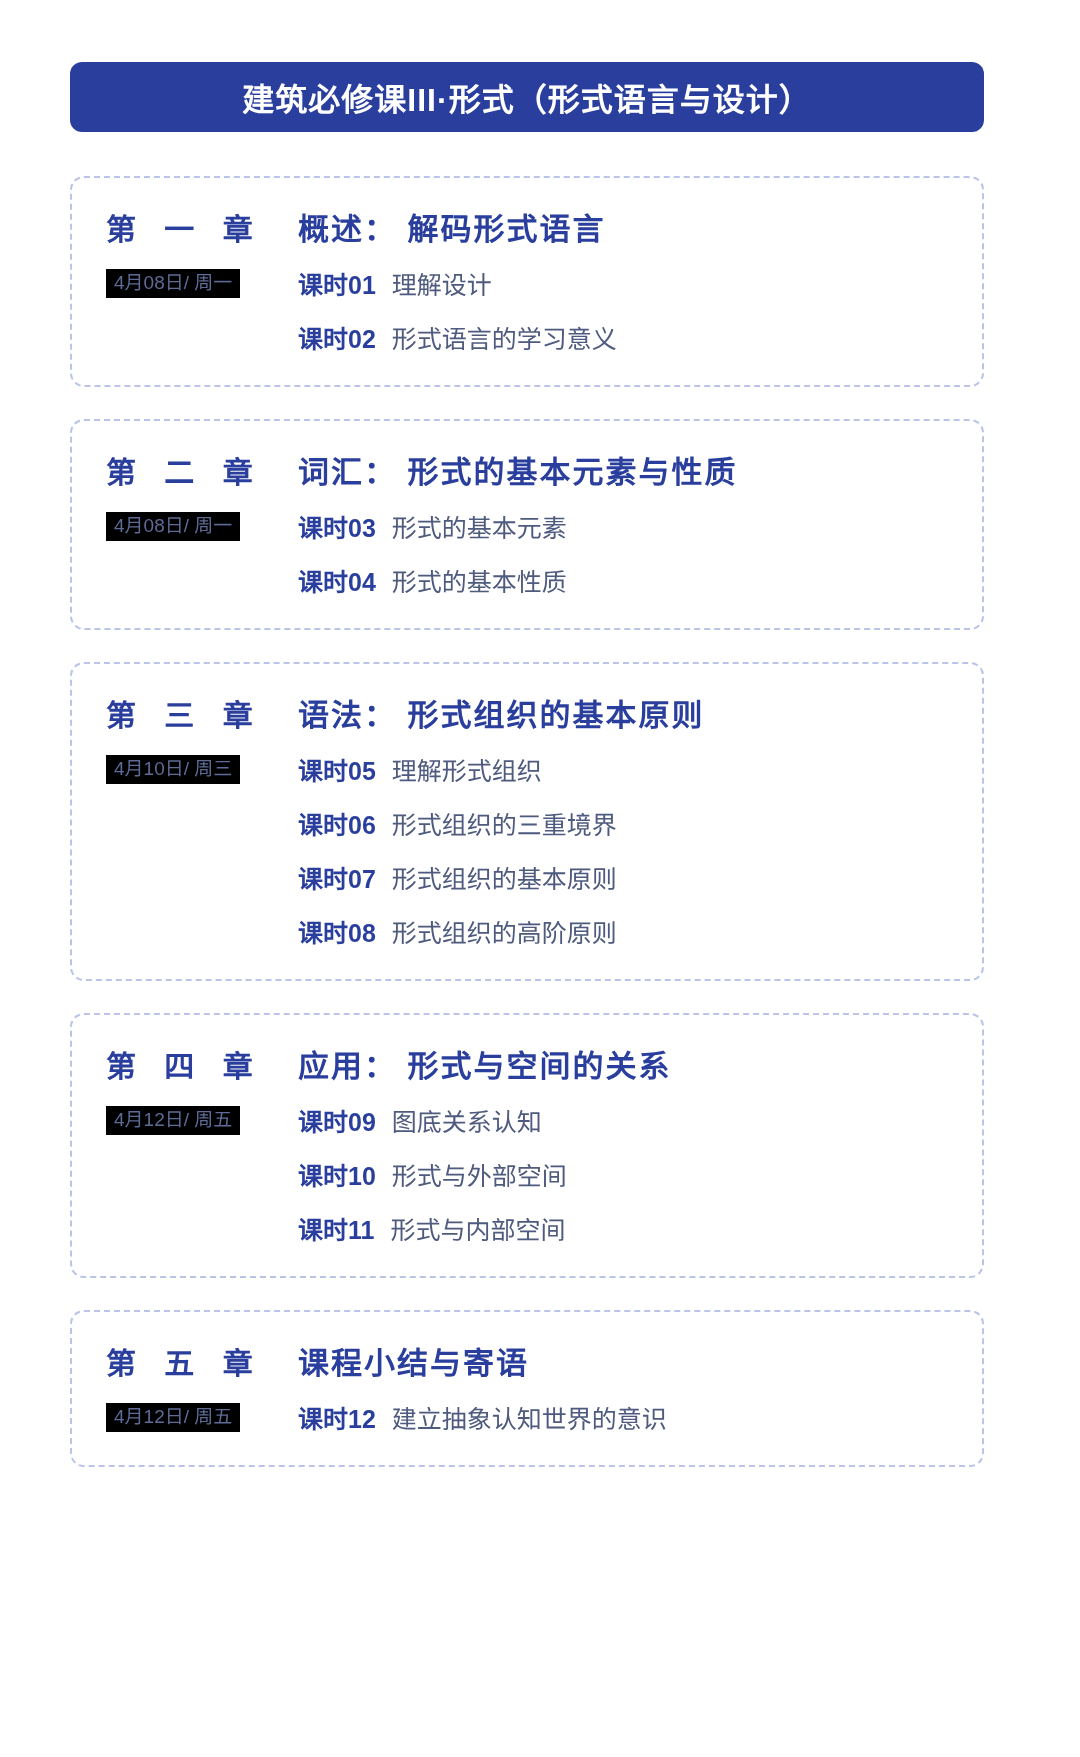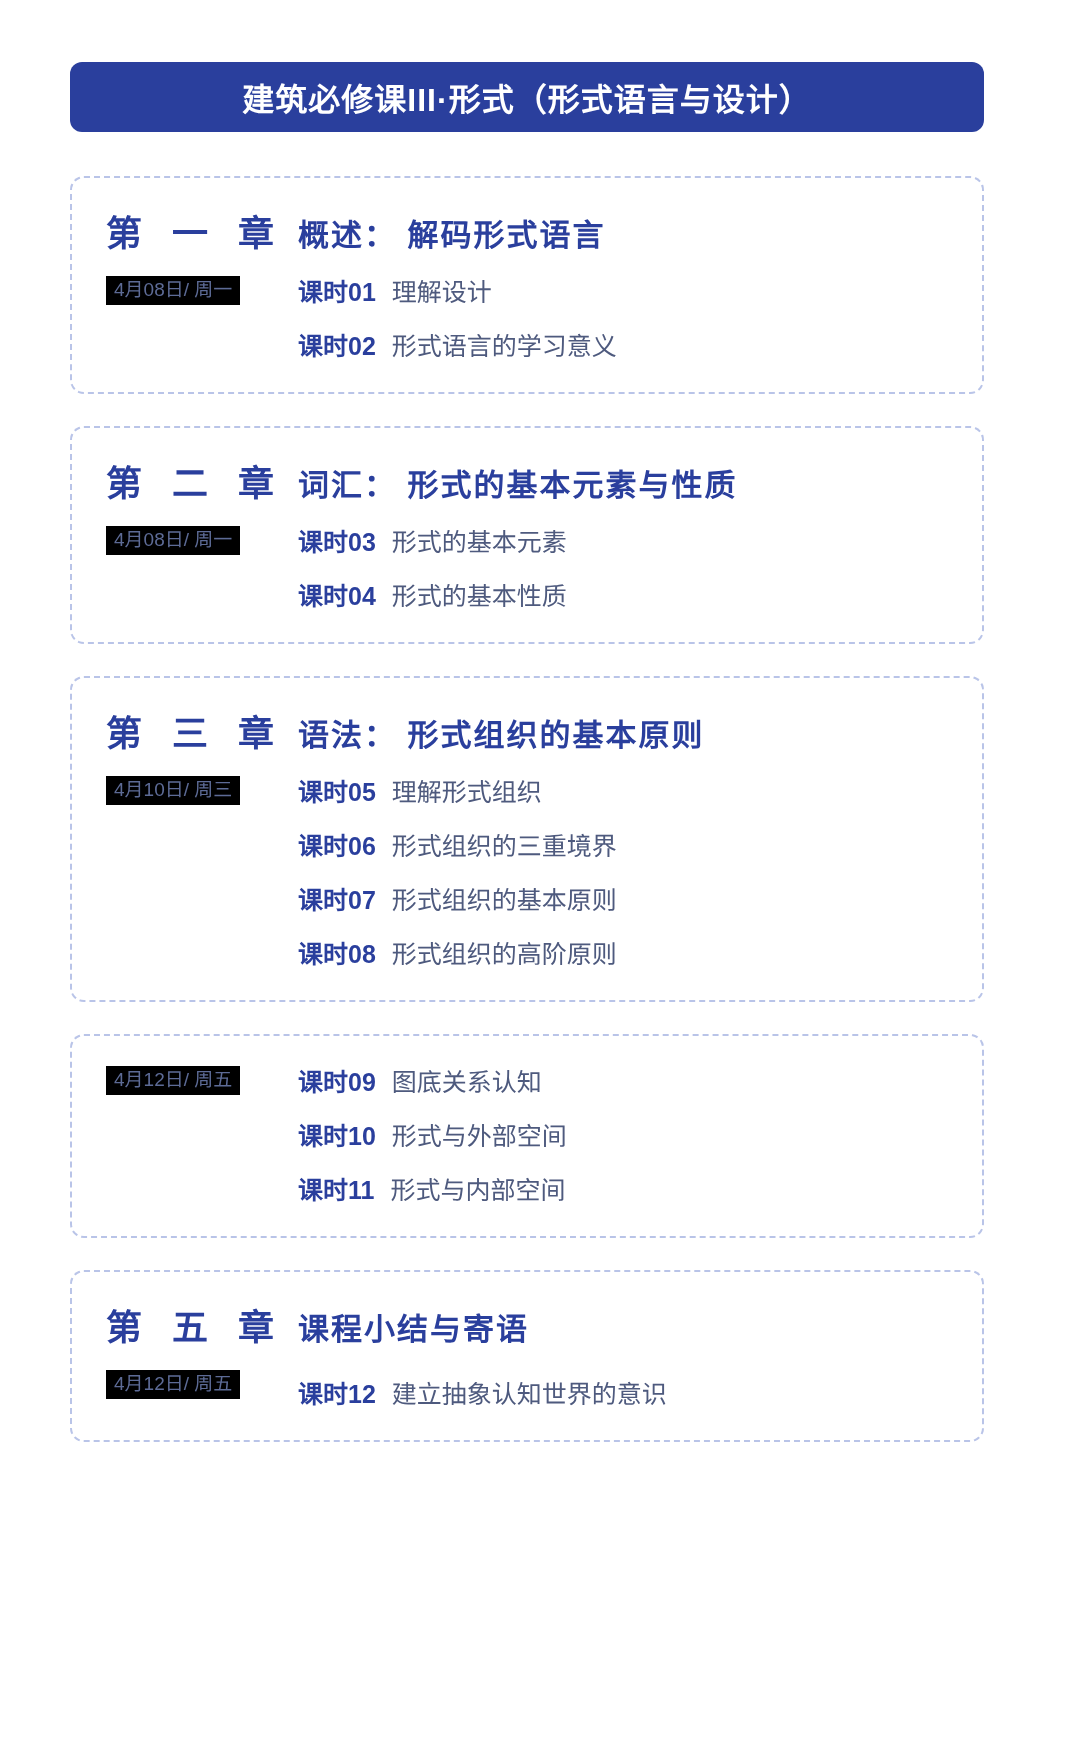--- a/index.html
+++ b/index.html
@@ -50,21 +50,21 @@
     background: #ffffff;
   }
   .chapter-head {
     display: flex;
     align-items: baseline;
     margin-bottom: 16px;
   }
   .chapter-no {
     width: 192px;
     flex: 0 0 192px;
-    font-size: 36px;
+    font-size: 30px;
     font-weight: bold;
     color: #2a3f9d;
     letter-spacing: 10px;
   }
   .chapter-title {
     font-size: 31px;
     font-weight: bold;
     color: #2a3f9d;
     letter-spacing: 2px;
     text-align: right;
@@ -89,21 +89,21 @@
   }
   .lesson-col {
     flex: 1 1 auto;
   }
   .lesson {
     display: flex;
     align-items: baseline;
     margin-bottom: 18px;
     white-space: nowrap;
   }
-  .lesson:last-child { margin-bottom: 0; margin-top: 8px; }
+  .lesson:last-child { margin-bottom: 0; }
   .lesson-no {
     font-size: 25px;
     font-weight: bold;
     color: #2a3f9d;
     margin-right: 16px;
   }
   .lesson-name {
     font-size: 25px;
     color: #4e5a7e;
     font-weight: normal;
@@ -186,20 +186,24 @@
         </div>
         <div class="lesson">
           <span class="lesson-no">课时08</span>
           <span class="lesson-name">形式组织的高阶原则</span>
         </div>
       </div>
     </div>
   </div>
 
   <div class="chapter">
+    <div class="chapter-head">
+      <div class="chapter-no">第 四 章</div>
+      <div class="chapter-title">应用： 形式与空间的关系</div>
+    </div>
     <div class="chapter-body">
       <div class="date-col">
         <span class="date-chip">4月12日/ 周五</span>
       </div>
       <div class="lesson-col">
         <div class="lesson">
           <span class="lesson-no">课时09</span>
           <span class="lesson-name">图底关系认知</span>
         </div>
         <div class="lesson">

